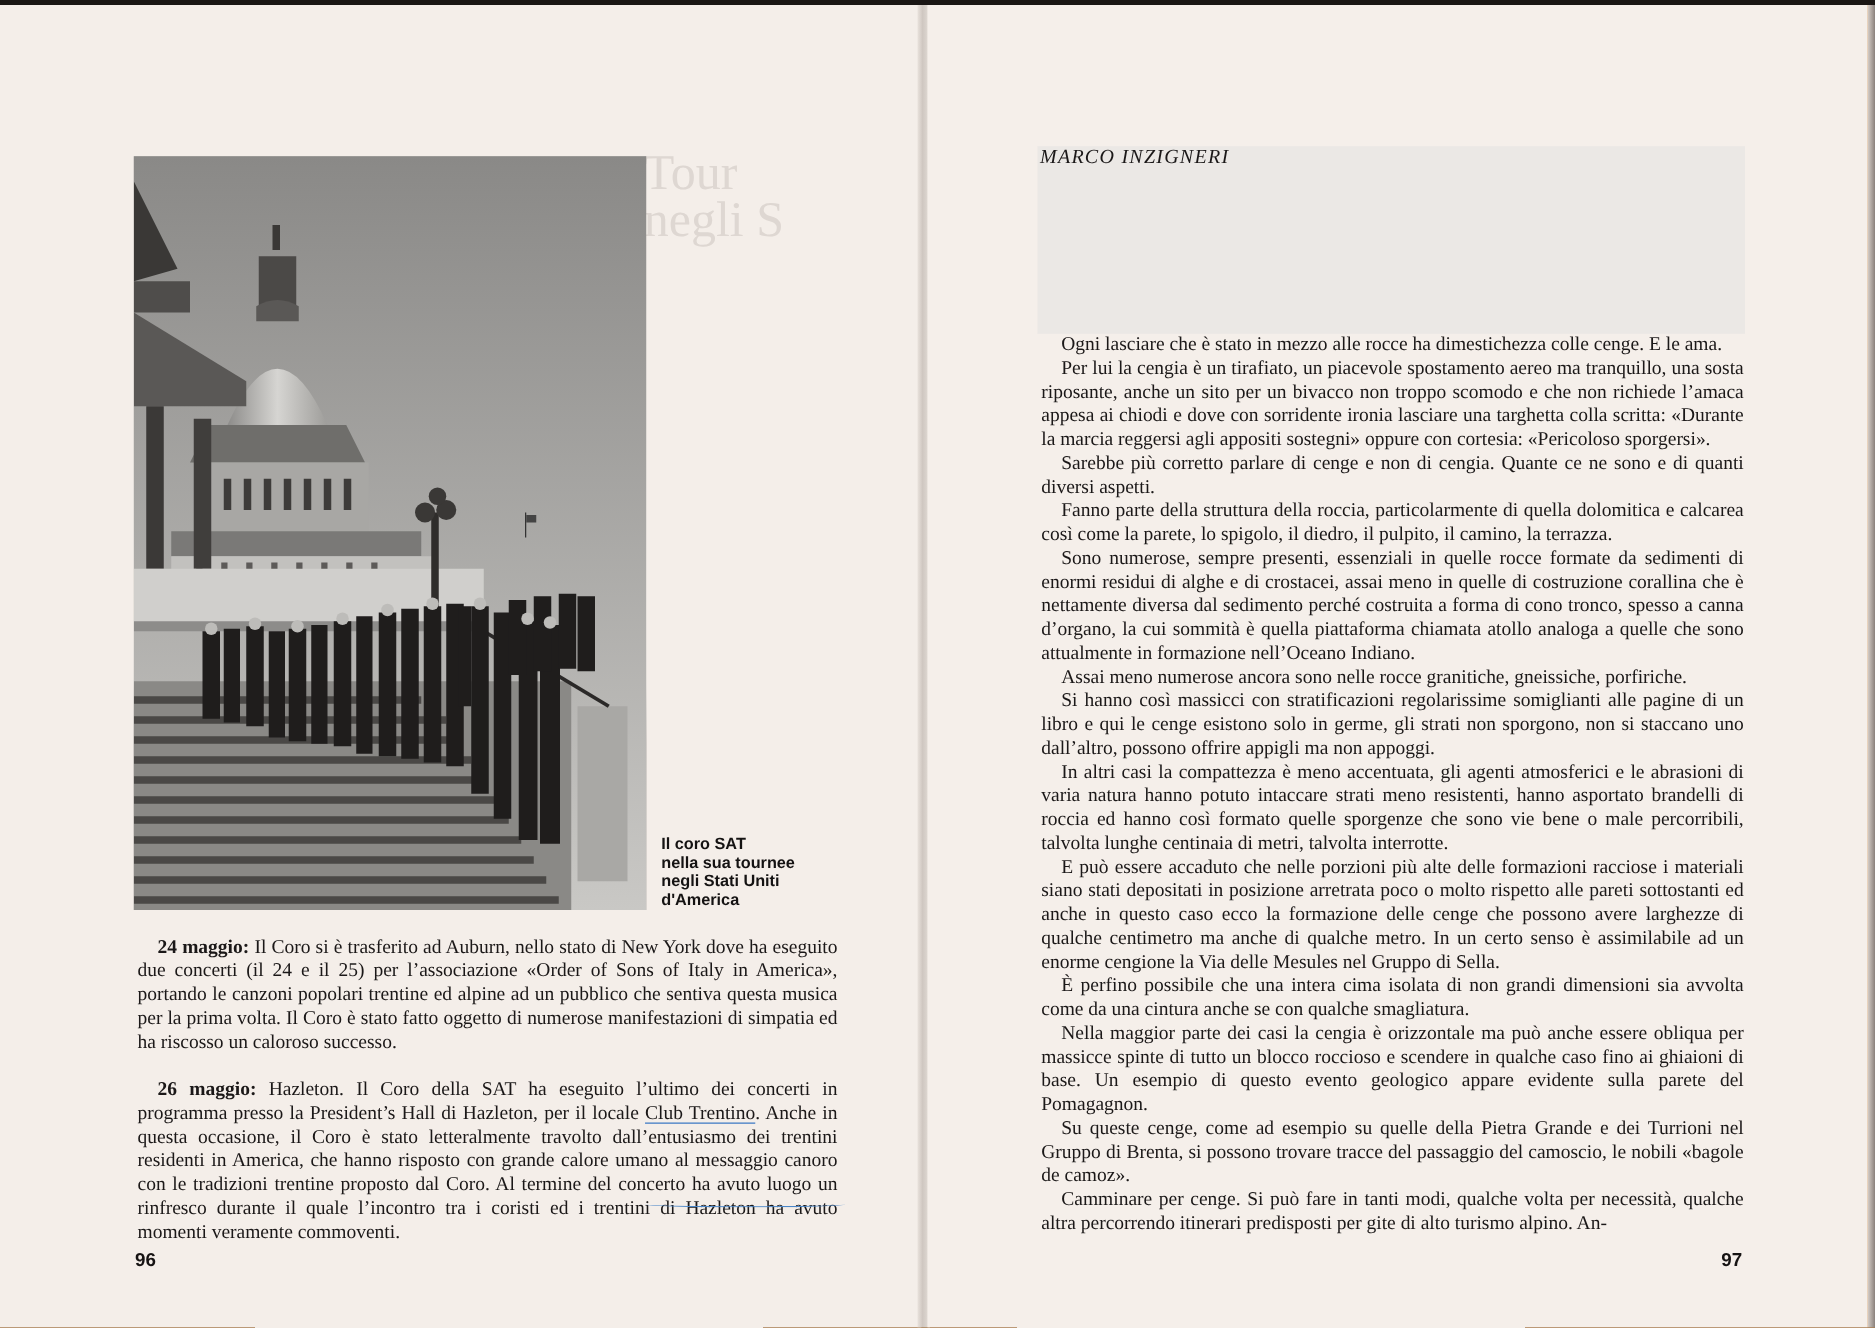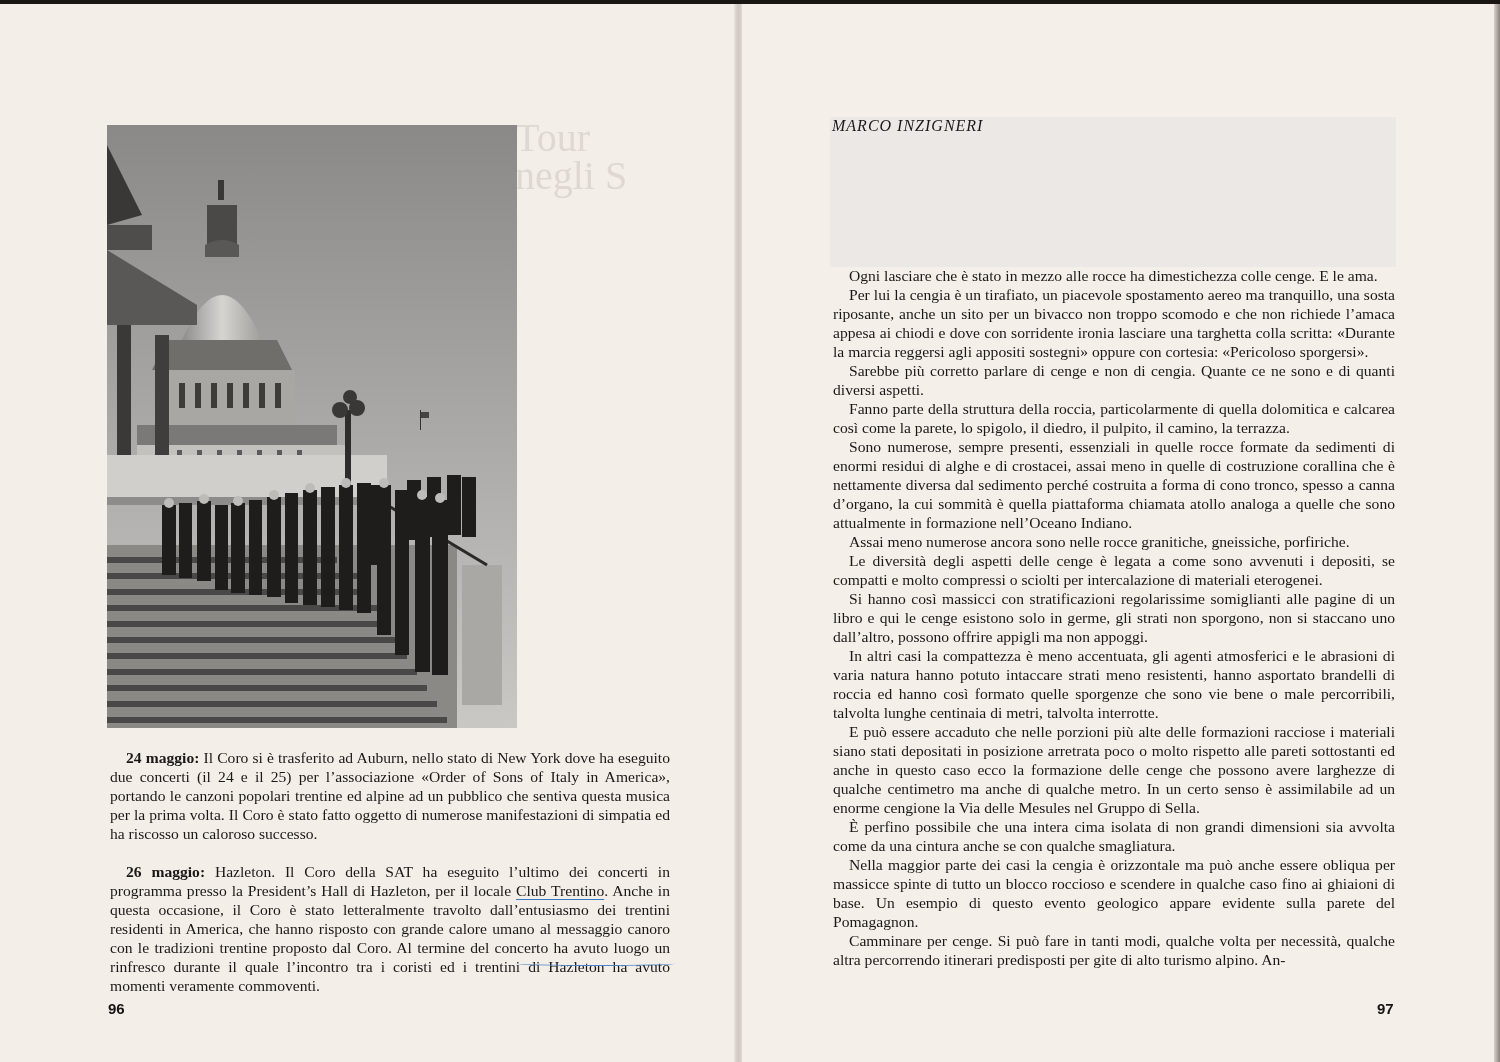--- a/index.html
+++ b/index.html
@@ -197,20 +197,26 @@
           <circle cx="167" cy="370" r="5"></circle>
             <circle cx="203" cy="363" r="5"></circle>
             <circle cx="239" cy="358" r="5"></circle>
           <circle cx="277" cy="358" r="5"></circle>
             <circle cx="315" cy="370" r="5"></circle>
             <circle cx="333" cy="373" r="5"></circle>
         </g>
       </svg>
     </div>
 
+    <div class="caption">
+      <div>Il coro SAT</div>
+      <div>nella sua tournee</div>
+      <div>negli Stati Uniti</div>
+      <div>d'America</div>
+    </div>
 
     <div class="text-block left-text-1">
       <p class="para"><b>24 maggio:</b><span> Il Coro si è trasferito ad Auburn, nello stato di New York  dove ha eseguito due concerti (il 24 e il 25) per l’associazione «Order of Sons of Italy in America», portando le canzoni popolari trentine ed alpine ad un pubblico che sentiva questa musica per la prima volta. Il Coro è stato fatto oggetto di numerose manifestazioni di simpatia ed ha riscosso un caloroso successo.</span></p>
     </div>
 
     <div class="text-block left-text-2">
       <p class="para"><b>26 maggio:</b><span> Hazleton. Il Coro della SAT ha eseguito l’ultimo dei concerti in programma presso la President’s Hall di Hazleton, per il locale </span><span class="underline-blue">Club Trentino</span><span>. Anche in questa occasione, il Coro è stato letteralmente travolto dall’entusiasmo dei trentini residenti in America, che hanno risposto con grande calore umano al messaggio canoro con le tradizioni trentine proposto dal Coro. Al termine del concerto ha avuto luogo un rinfresco durante il quale l’incontro tra i coristi ed i trentini di Hazleton ha avuto momenti veramente commoventi.</span></p>
     </div>
     <div class="pen-line"></div>
 
@@ -223,25 +229,25 @@
   <div class="title-box"></div>
   <div class="author">MARCO INZIGNERI</div>
 
   <div class="text-block right-text">
     <p class="para">Ogni lasciare che è stato in mezzo alle rocce ha dimestichezza colle cenge. E le ama.</p>
     <p class="para">Per lui la cengia è un tirafiato, un piacevole spostamento aereo ma tranquillo, una sosta riposante, anche un sito per un bivacco non troppo scomodo e che non richiede l’amaca appesa ai chiodi e dove con sorridente ironia lasciare una targhetta colla scritta: «Durante la marcia reggersi agli appositi sostegni» oppure con cortesia: «Pericoloso sporgersi».</p>
     <p class="para">Sarebbe più corretto parlare di cenge e non di cengia. Quante ce ne sono e di quanti diversi aspetti.</p>
     <p class="para">Fanno parte della struttura della roccia, particolarmente di quella dolomitica e calcarea così come la parete, lo spigolo, il diedro, il pulpito, il camino, la terrazza.</p>
     <p class="para">Sono numerose, sempre presenti, essenziali in quelle rocce formate da sedimenti di enormi residui di alghe e di crostacei, assai meno in quelle di costruzione corallina che è nettamente diversa dal sedimento perché costruita a forma di cono tronco, spesso a canna d’organo, la cui sommità è quella piattaforma chiamata atollo analoga a quelle che sono attualmente in formazione nell’Oceano Indiano.</p>
     <p class="para">Assai meno numerose ancora sono nelle rocce granitiche, gneissiche, porfiriche.</p>
-    <p class="para">Le diversità degli aspetti delle cenge è legata a come sono avvenuti i depositi, se compatti e molto compressi o sciolti per intercalazione di materiali eterogenei.</p>
     <p class="para">Si hanno così massicci con stratificazioni regolarissime somiglianti alle pagine di un libro e qui le cenge esistono solo in germe, gli strati non sporgono, non si staccano uno dall’altro, possono offrire appigli ma non appoggi.</p>
     <p class="para">In altri casi la compattezza è meno accentuata, gli agenti atmosferici e le abrasioni di varia natura hanno potuto intaccare strati meno resistenti, hanno asportato brandelli di roccia ed hanno così formato quelle sporgenze che sono vie bene o male percorribili, talvolta lunghe centinaia di metri, talvolta interrotte.</p>
     <p class="para">E può essere accaduto che nelle porzioni più alte delle formazioni racciose i materiali siano stati depositati in posizione arretrata poco o molto rispetto alle pareti sottostanti ed anche in questo caso ecco la formazione delle cenge che possono avere larghezze di qualche centimetro ma anche di qualche metro. In un certo senso è assimilabile ad un enorme cengione la Via delle Mesules nel Gruppo di Sella.</p>
     <p class="para">È perfino possibile che una intera cima isolata di non grandi dimensioni sia avvolta come da una cintura anche se con qualche smagliatura.</p>
     <p class="para">Nella maggior parte dei casi la cengia è orizzontale ma può anche essere obliqua per massicce spinte di tutto un blocco roccioso e scendere in qualche caso fino ai ghiaioni di base. Un esempio di questo evento geologico appare evidente sulla parete del Pomagagnon.</p>
+    <p class="para">Su queste cenge, come ad esempio su quelle della Pietra Grande e dei Turrioni nel Gruppo di Brenta, si possono trovare tracce del passaggio del camoscio, le nobili «bagole de camoz».</p>
     <p class="para">Camminare per cenge. Si può fare in tanti modi, qualche volta per necessità, qualche altra percorrendo itinerari predisposti per gite di alto turismo alpino. An-</p>
   </div>
 
   <div class="page-num pn-right">97</div>
 
   <div class="right-edge"></div>
 </div>
 
 </body></html>

